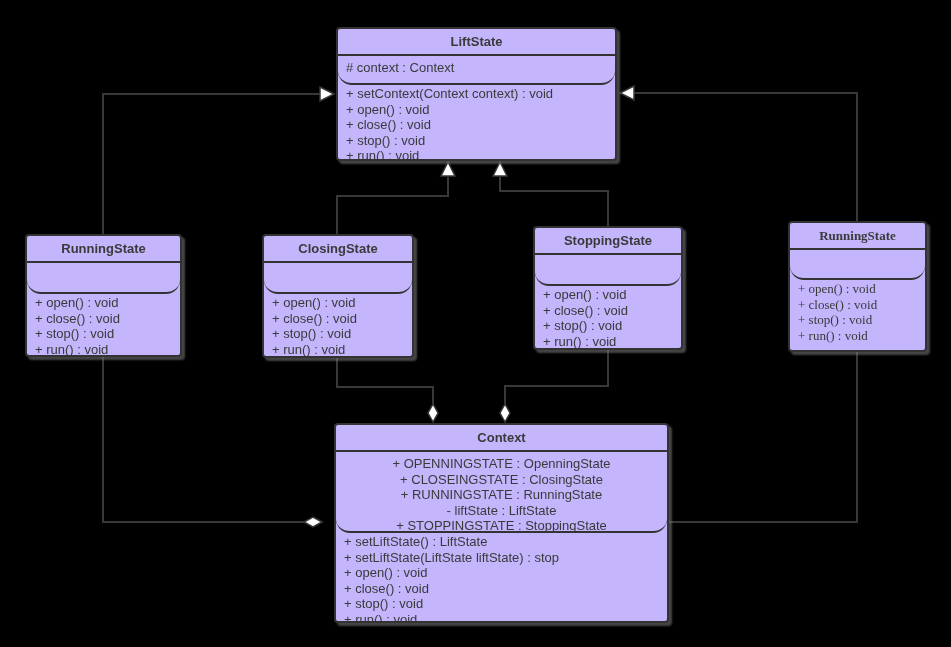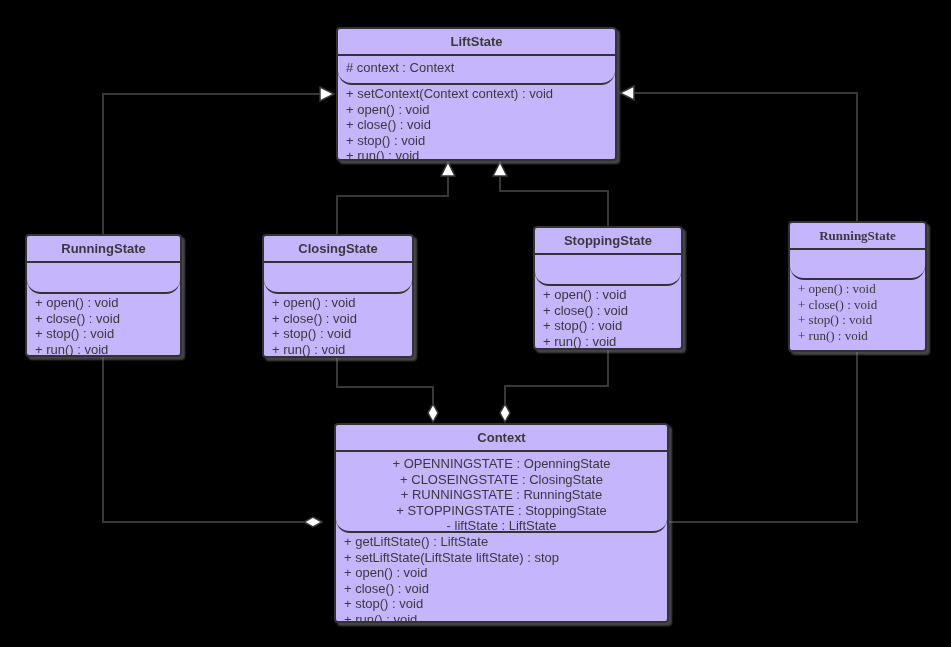--- a/index.html
+++ b/index.html
@@ -163,25 +163,25 @@
         <div class="member">+ run() : void</div>
       </div>
   </div>
 
   <div class="uml-class" id="box-context">
     <div class="uml-title">Context</div>
     <div class="uml-attrs">
         <div class="member">+ OPENNINGSTATE : OpenningState</div>
         <div class="member">+ CLOSEINGSTATE : ClosingState</div>
         <div class="member">+ RUNNINGSTATE : RunningState</div>
+        <div class="member">- liftState : LiftState</div>
         <div class="member">+ STOPPINGSTATE : StoppingState</div>
-        <div class="member">- liftState : LiftState</div>
       </div>
     <div class="uml-methods">
-        <div class="member">+ getLiftState() : LiftState</div>
+        <div class="member">+ setLiftState() : LiftState</div>
         <div class="member">+ setLiftState(LiftState liftState) : stop</div>
         <div class="member">+ open() : void</div>
         <div class="member">+ close() : void</div>
         <div class="member">+ stop() : void</div>
         <div class="member">+ run() : void</div>
       </div>
   </div>
 
 </div>
 

